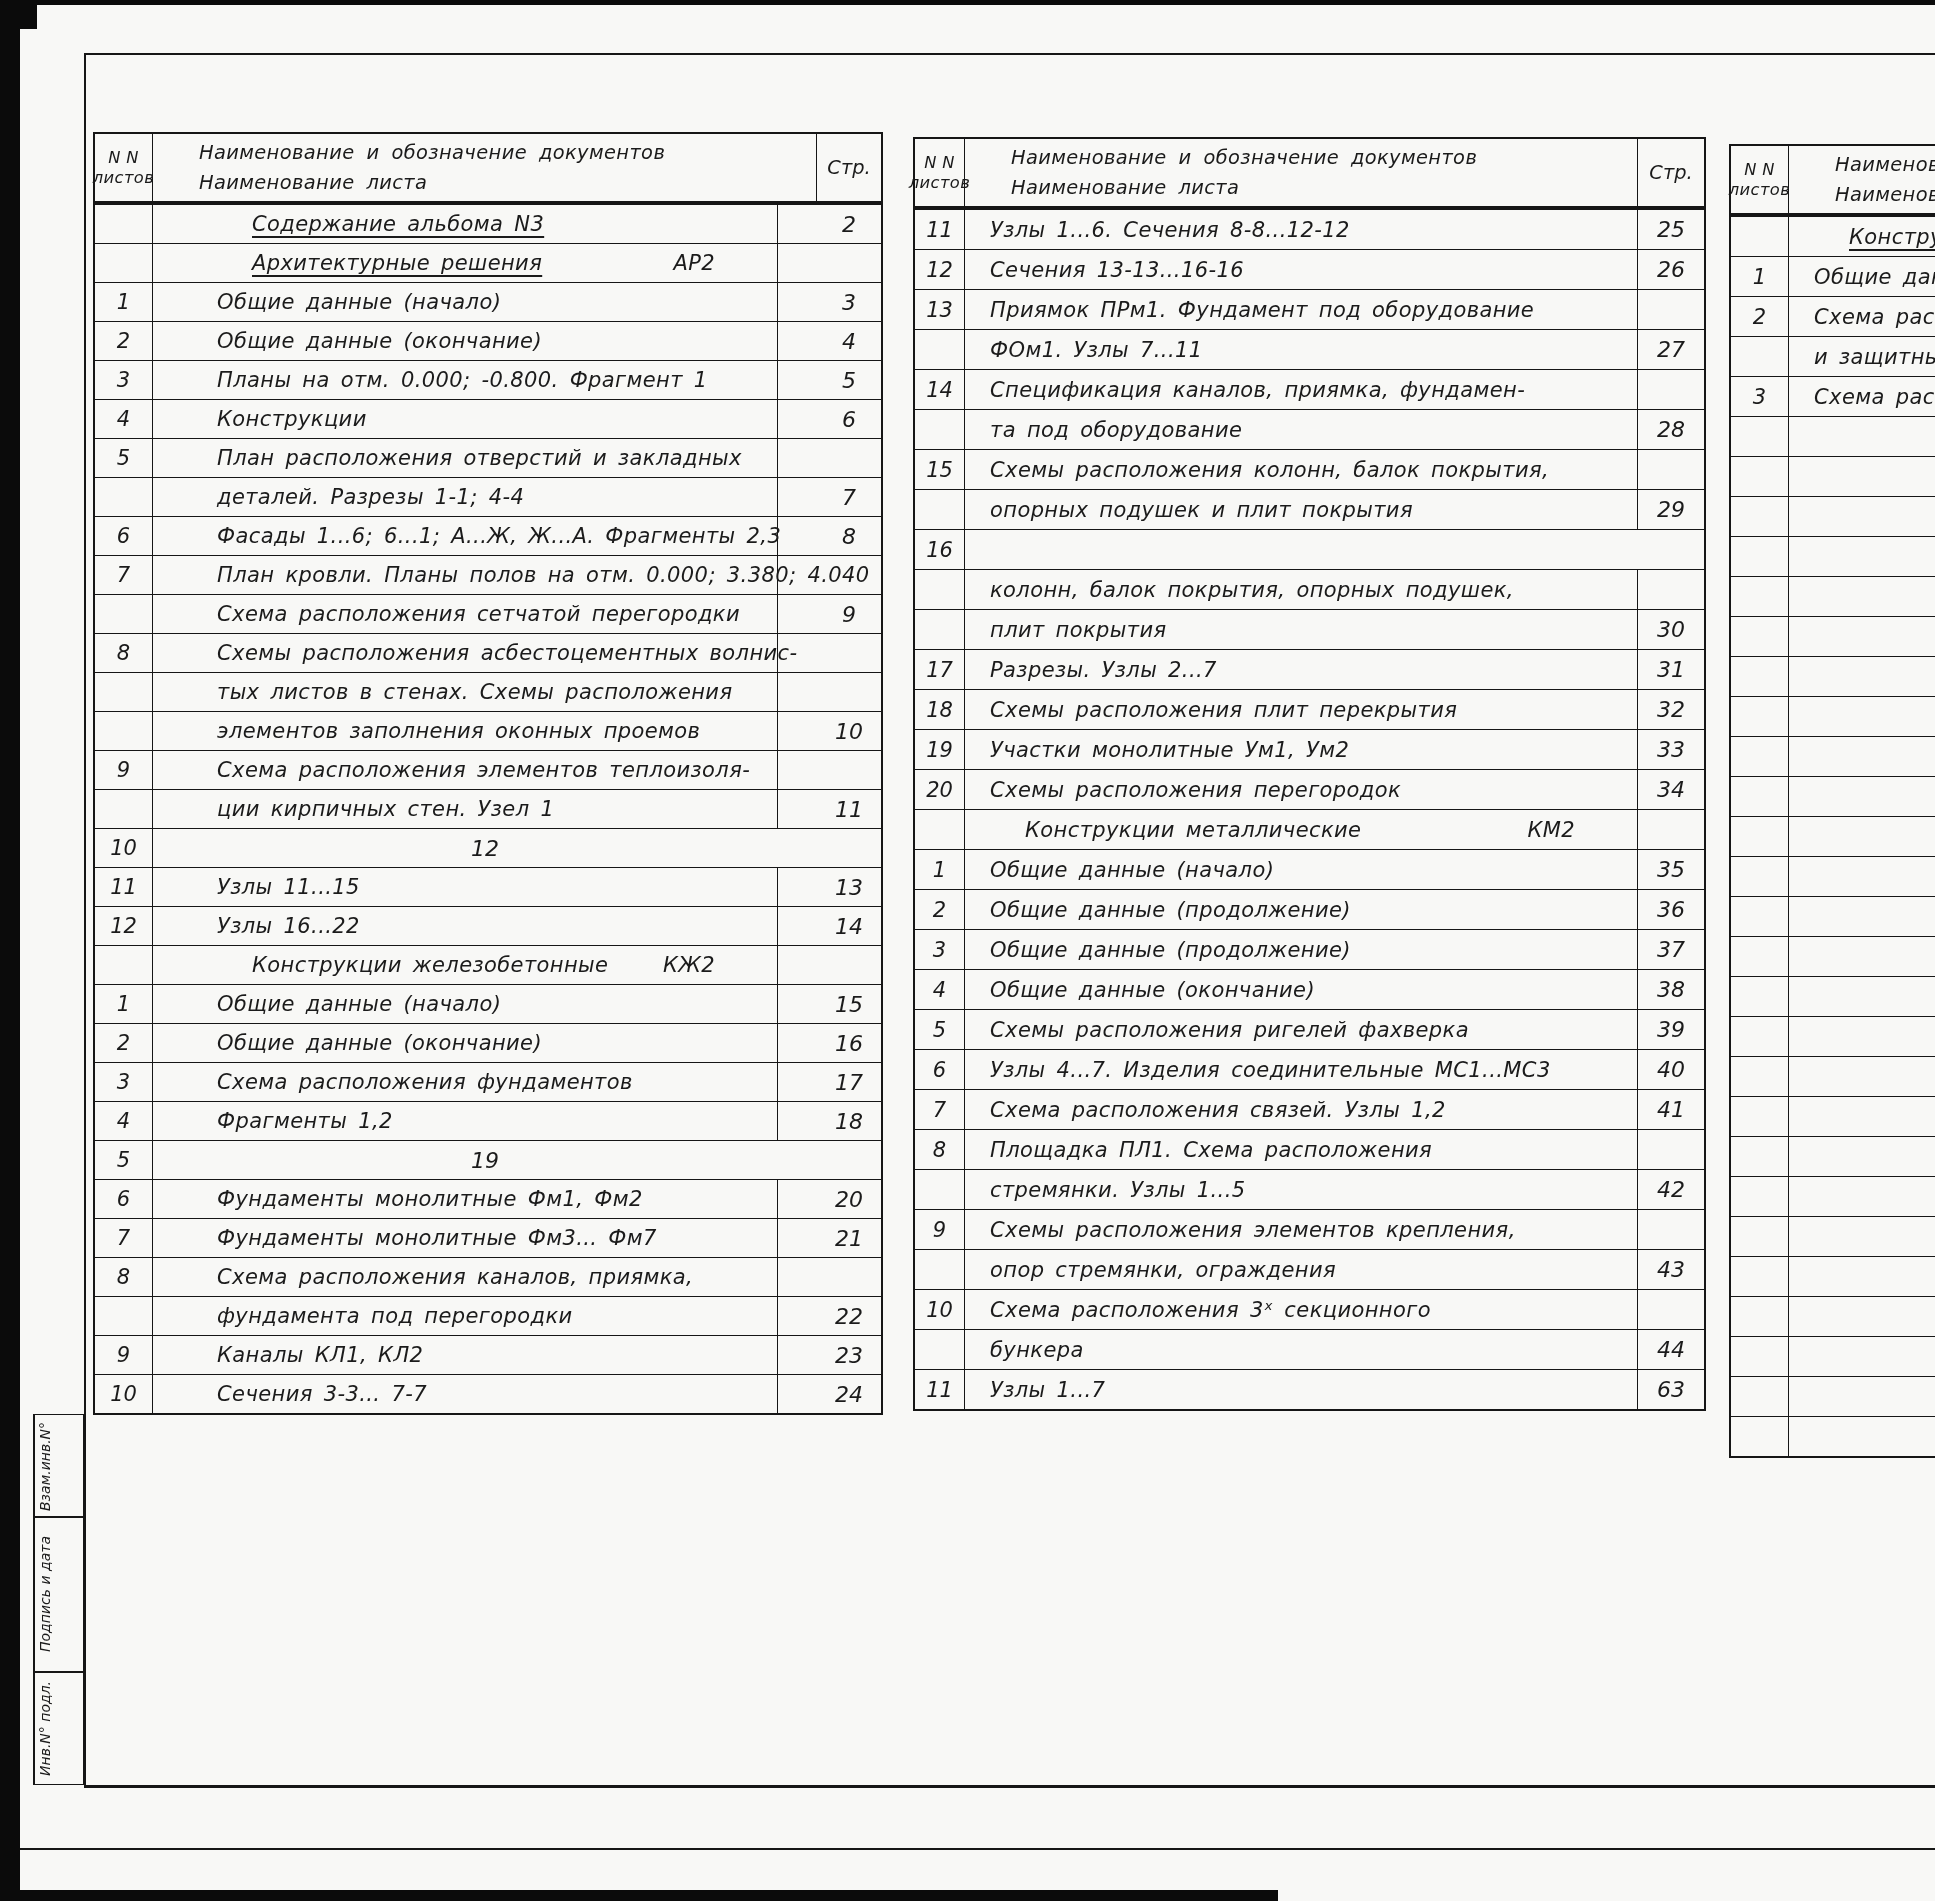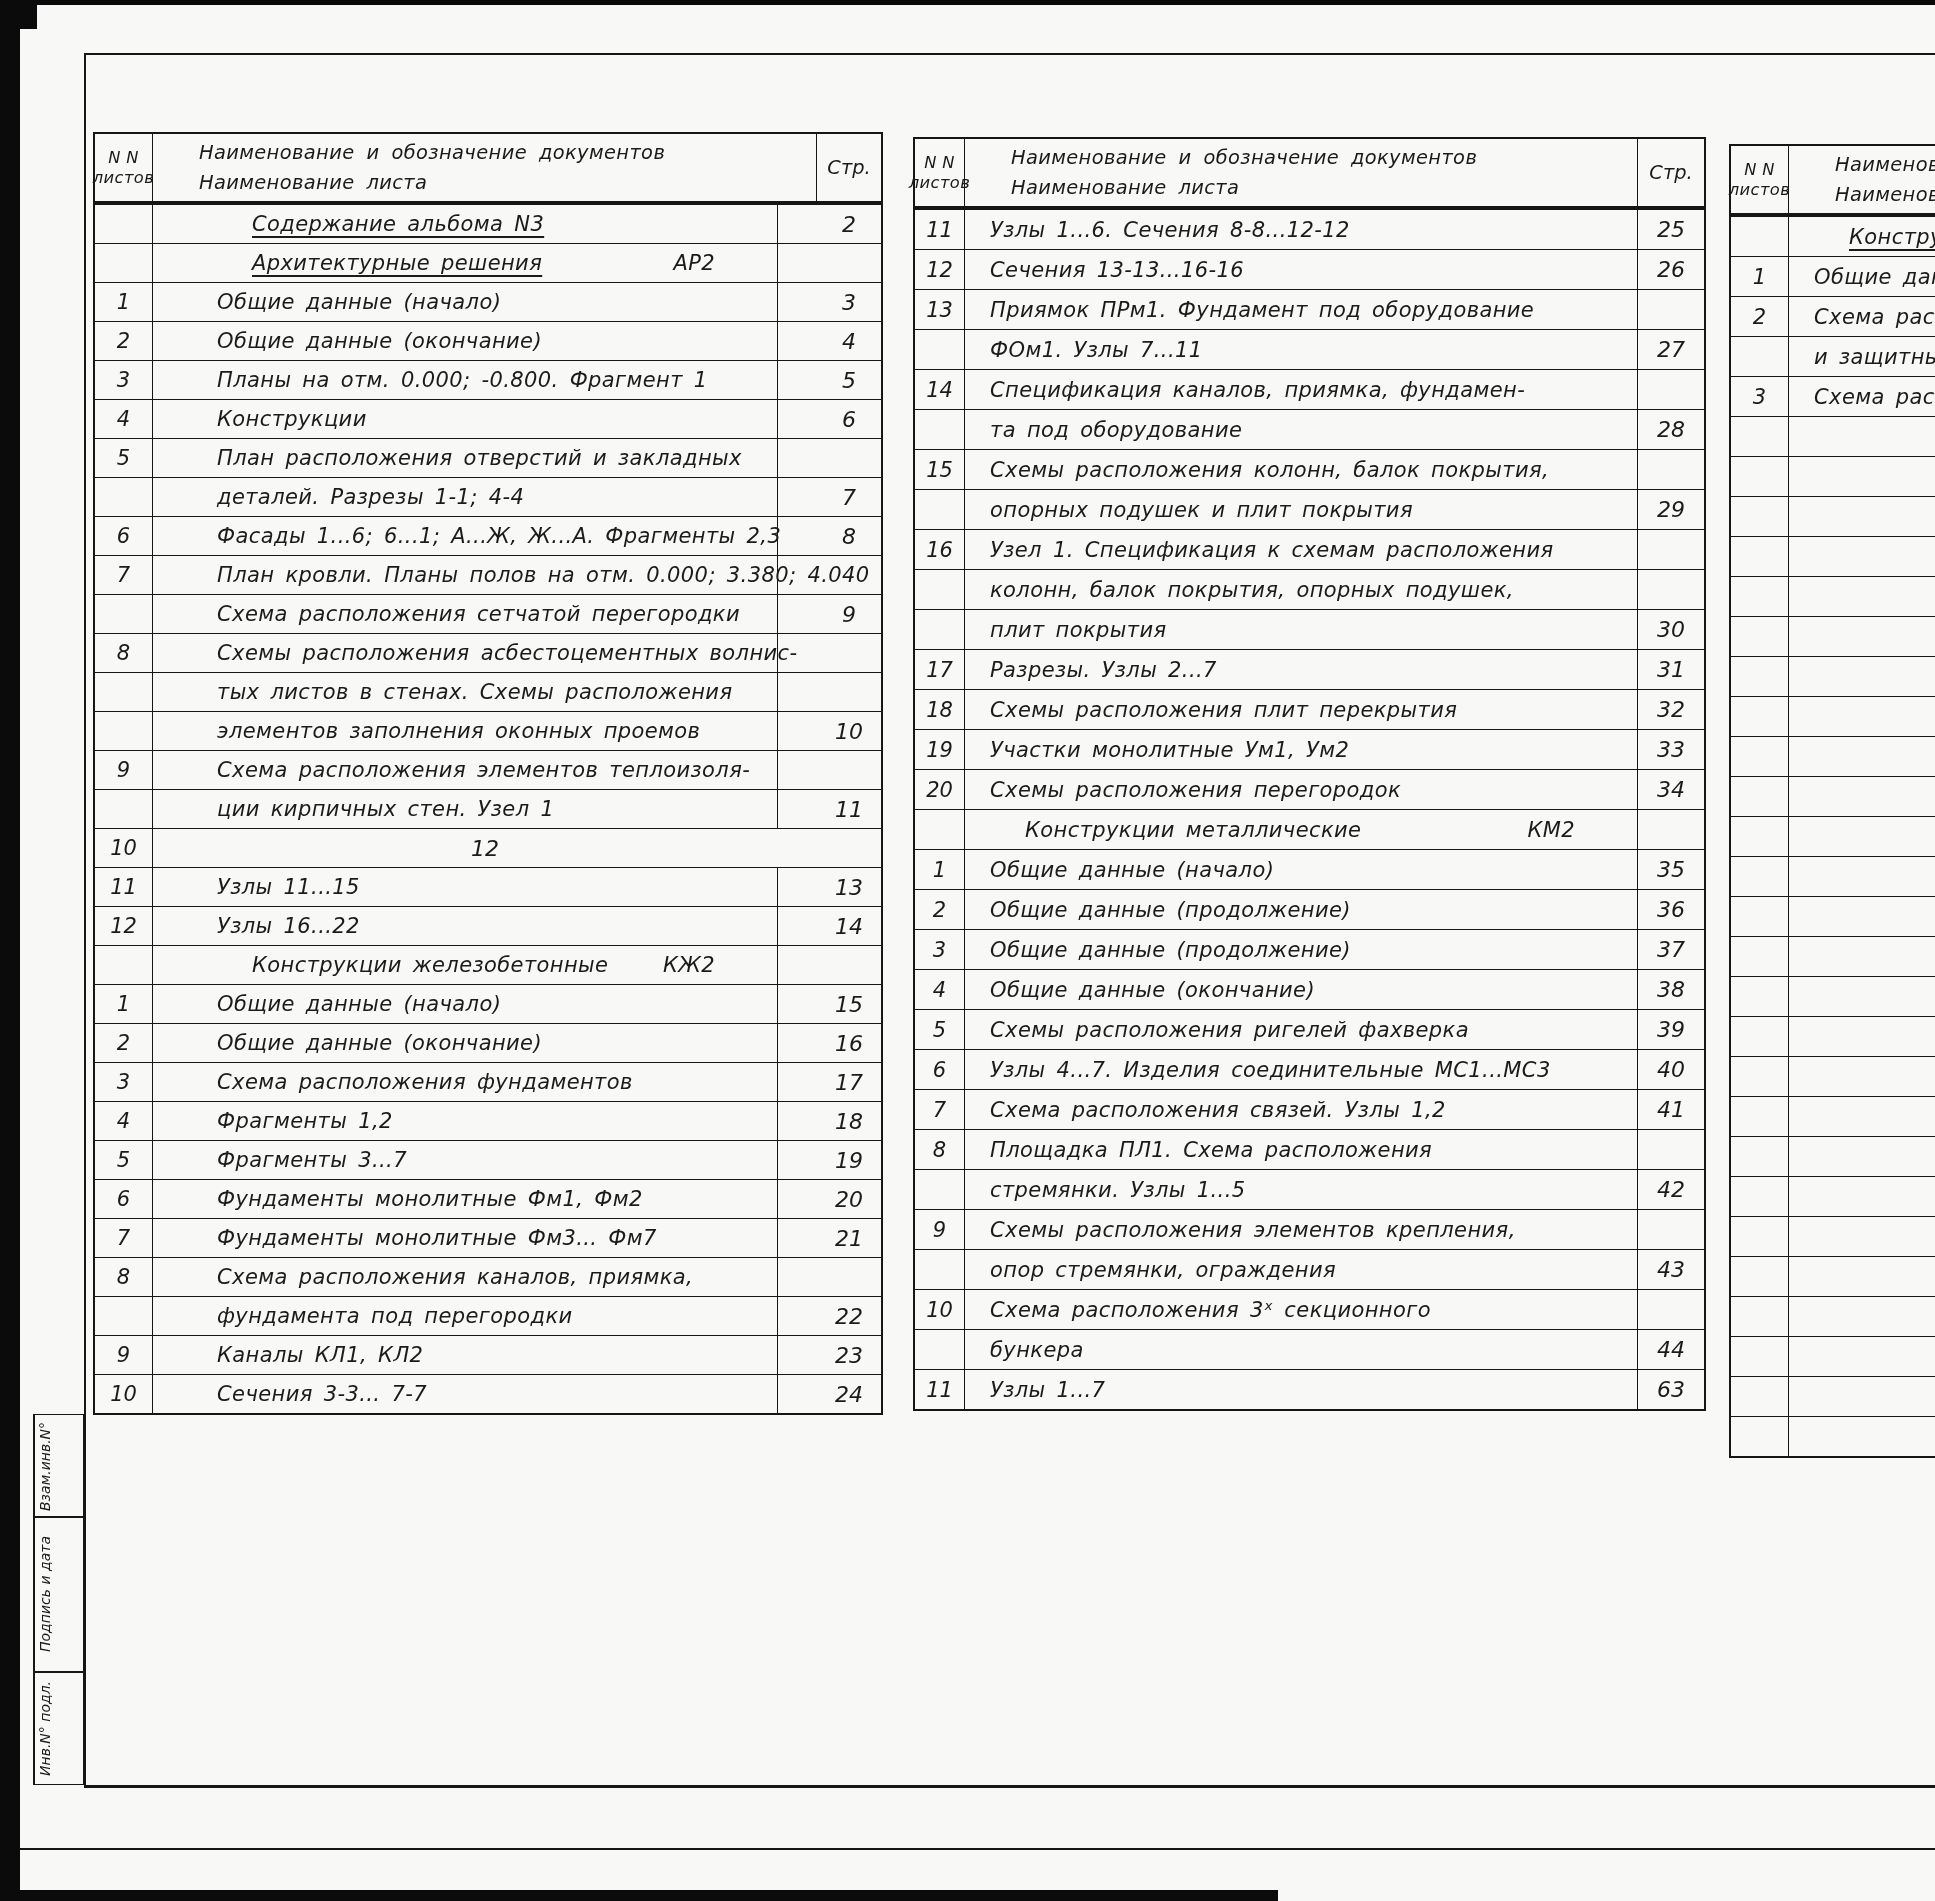--- a/index.html
+++ b/index.html
@@ -273,24 +273,20 @@
       <div class="row">
         <div class="cell num">4</div>
         <div class="cell name">
           <span class="title-text">Фрагменты 1,2</span>
           <span class="code"></span>
         </div>
         <div class="page">18</div>
       </div>
       <div class="row">
         <div class="cell num">5</div>
-        <div class="cell name">
-          <span class="title-text">Фрагменты 3...7</span>
-          <span class="code"></span>
-        </div>
         <div class="page">19</div>
       </div>
       <div class="row">
         <div class="cell num">6</div>
         <div class="cell name">
           <span class="title-text">Фундаменты монолитные Фм1, Фм2</span>
           <span class="code"></span>
         </div>
         <div class="page">20</div>
       </div>
@@ -411,24 +407,20 @@
       <div class="row">
         <div class="cell num"></div>
         <div class="cell name">
           <span class="title-text">опорных подушек и плит покрытия</span>
           <span class="code"></span>
         </div>
         <div class="page">29</div>
       </div>
       <div class="row">
         <div class="cell num">16</div>
-        <div class="cell name">
-          <span class="title-text">Узел 1. Спецификация к схемам расположения</span>
-          <span class="code"></span>
-        </div>
         <div class="page"></div>
       </div>
       <div class="row">
         <div class="cell num"></div>
         <div class="cell name">
           <span class="title-text">колонн, балок покрытия, опорных подушек,</span>
           <span class="code"></span>
         </div>
         <div class="page"></div>
       </div>

